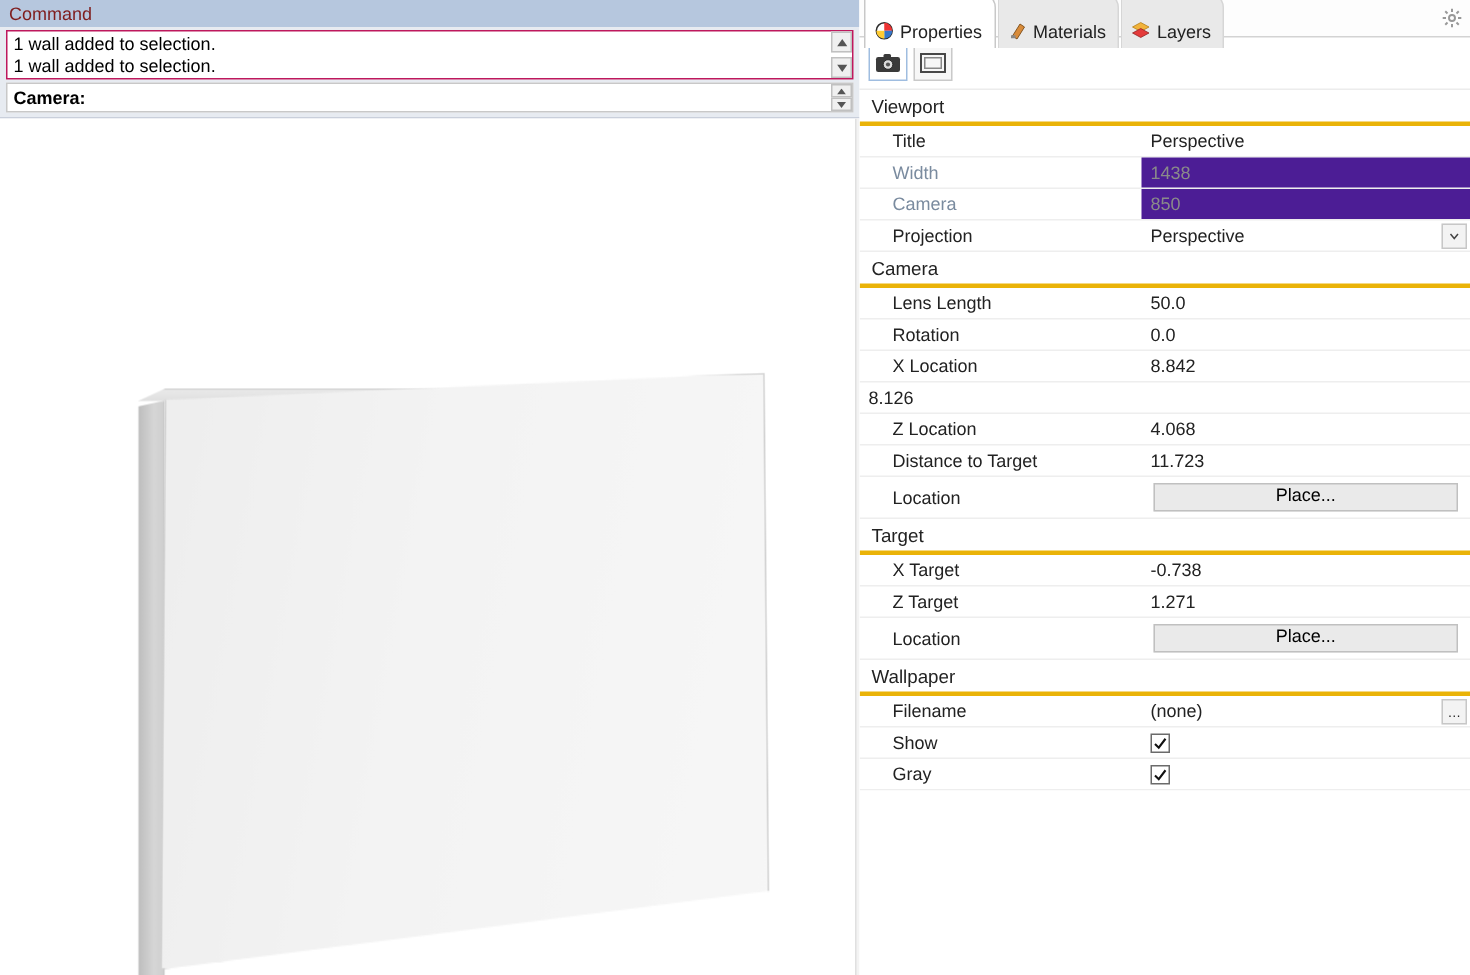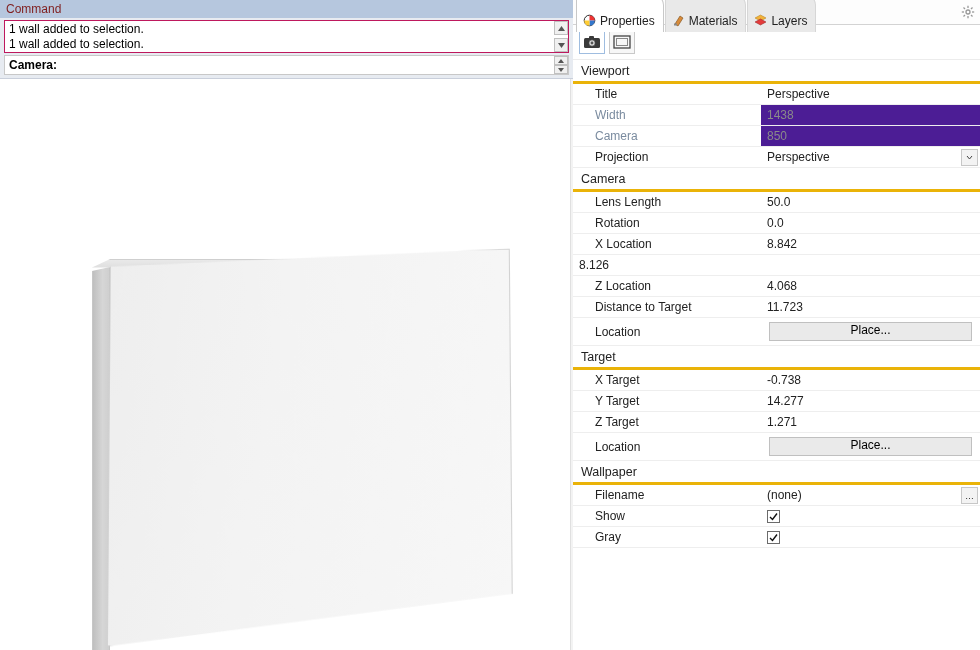--- a/index.html
+++ b/index.html
@@ -411,26 +411,20 @@
       </div>
 
       <div class="section-title">Target</div>
       <div class="prop-row">
           <div class="prop-label">X Target</div>
           <div class="prop-value">
             <span>-0.738</span>
           </div>
         </div>
       <div class="prop-row">
-          <div class="prop-label">Y Target</div>
-          <div class="prop-value">
-            <span>14.277</span>
-          </div>
-        </div>
-      <div class="prop-row">
           <div class="prop-label">Z Target</div>
           <div class="prop-value">
             <span>1.271</span>
           </div>
         </div>
       <div class="prop-row">
         <div class="prop-label">Location</div>
         <div class="prop-value">
           <button class="place-btn">
               <span>Place...</span>

